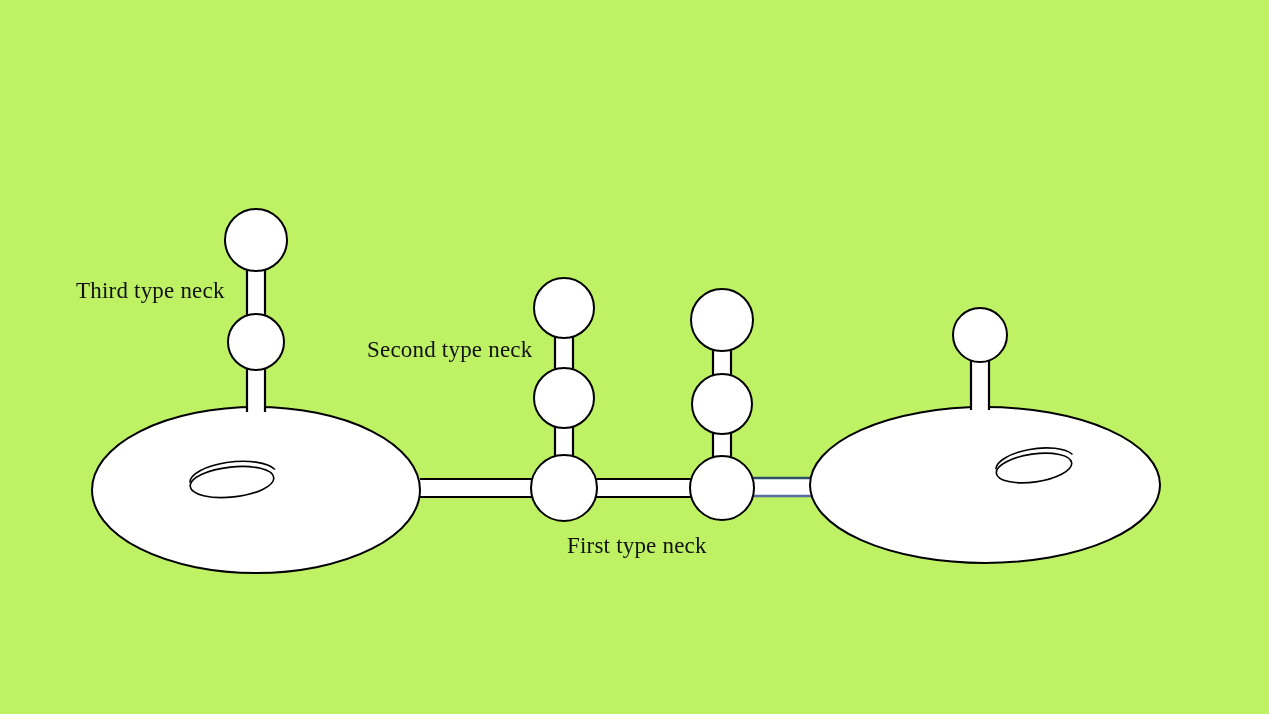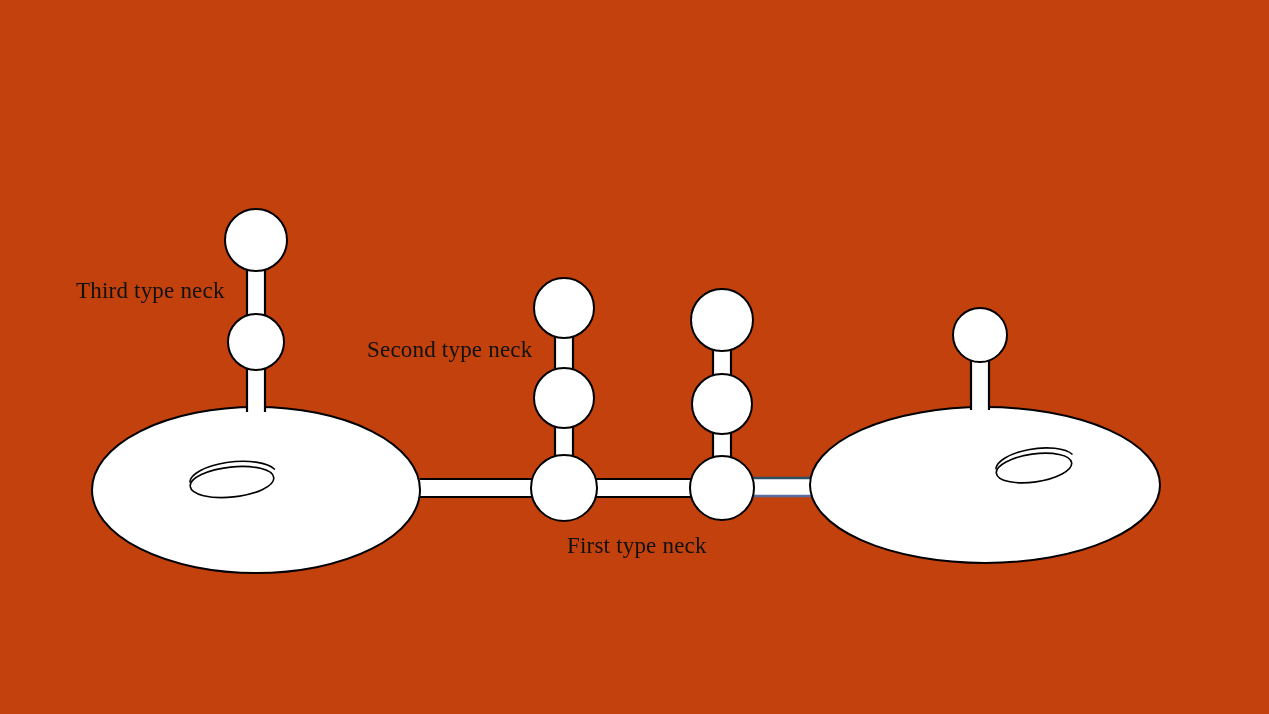--- a/index.html
+++ b/index.html
@@ -8,21 +8,21 @@
     padding: 0;
     background: #ffffff;
   }
   body {
     font-family: "Liberation Serif", "DejaVu Serif", serif;
   }
   #canvas {
     position: relative;
     width: 1269px;
     height: 714px;
-    background: #c2410c;
+    background: #bef264;
     overflow: hidden;
   }
   #figure {
     position: absolute;
     left: 0;
     top: 0;
     width: 1269px;
     height: 714px;
     display: block;
   }

